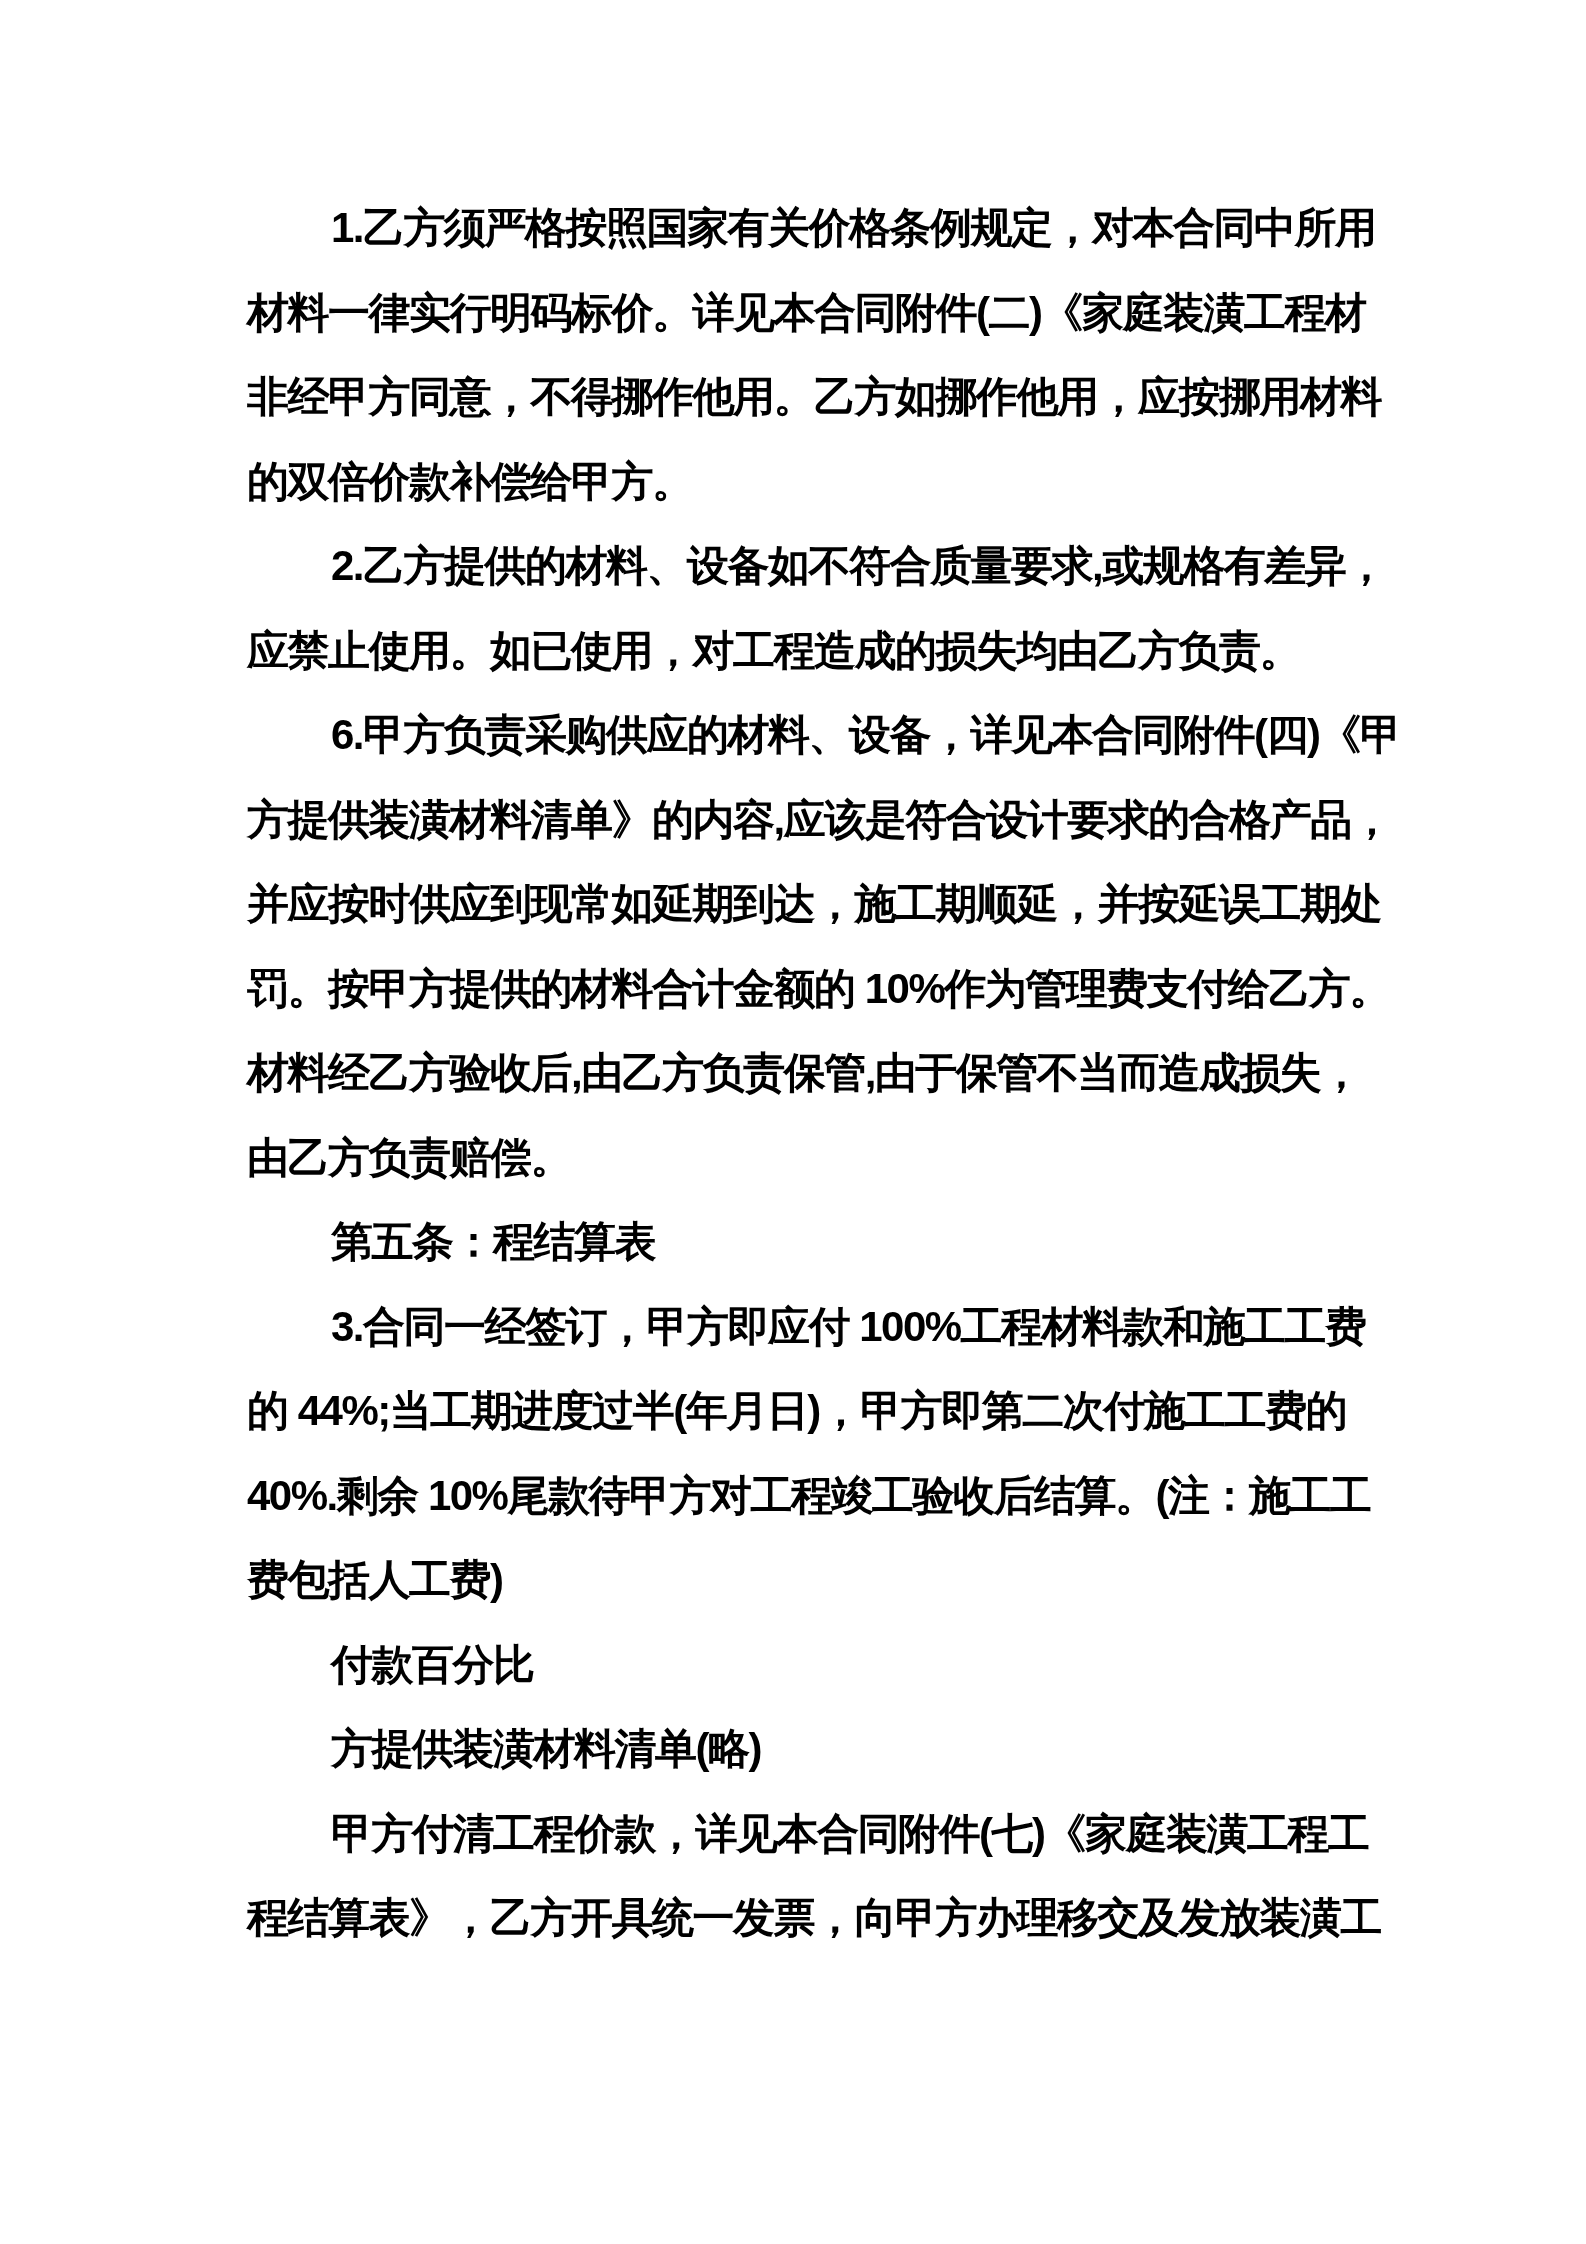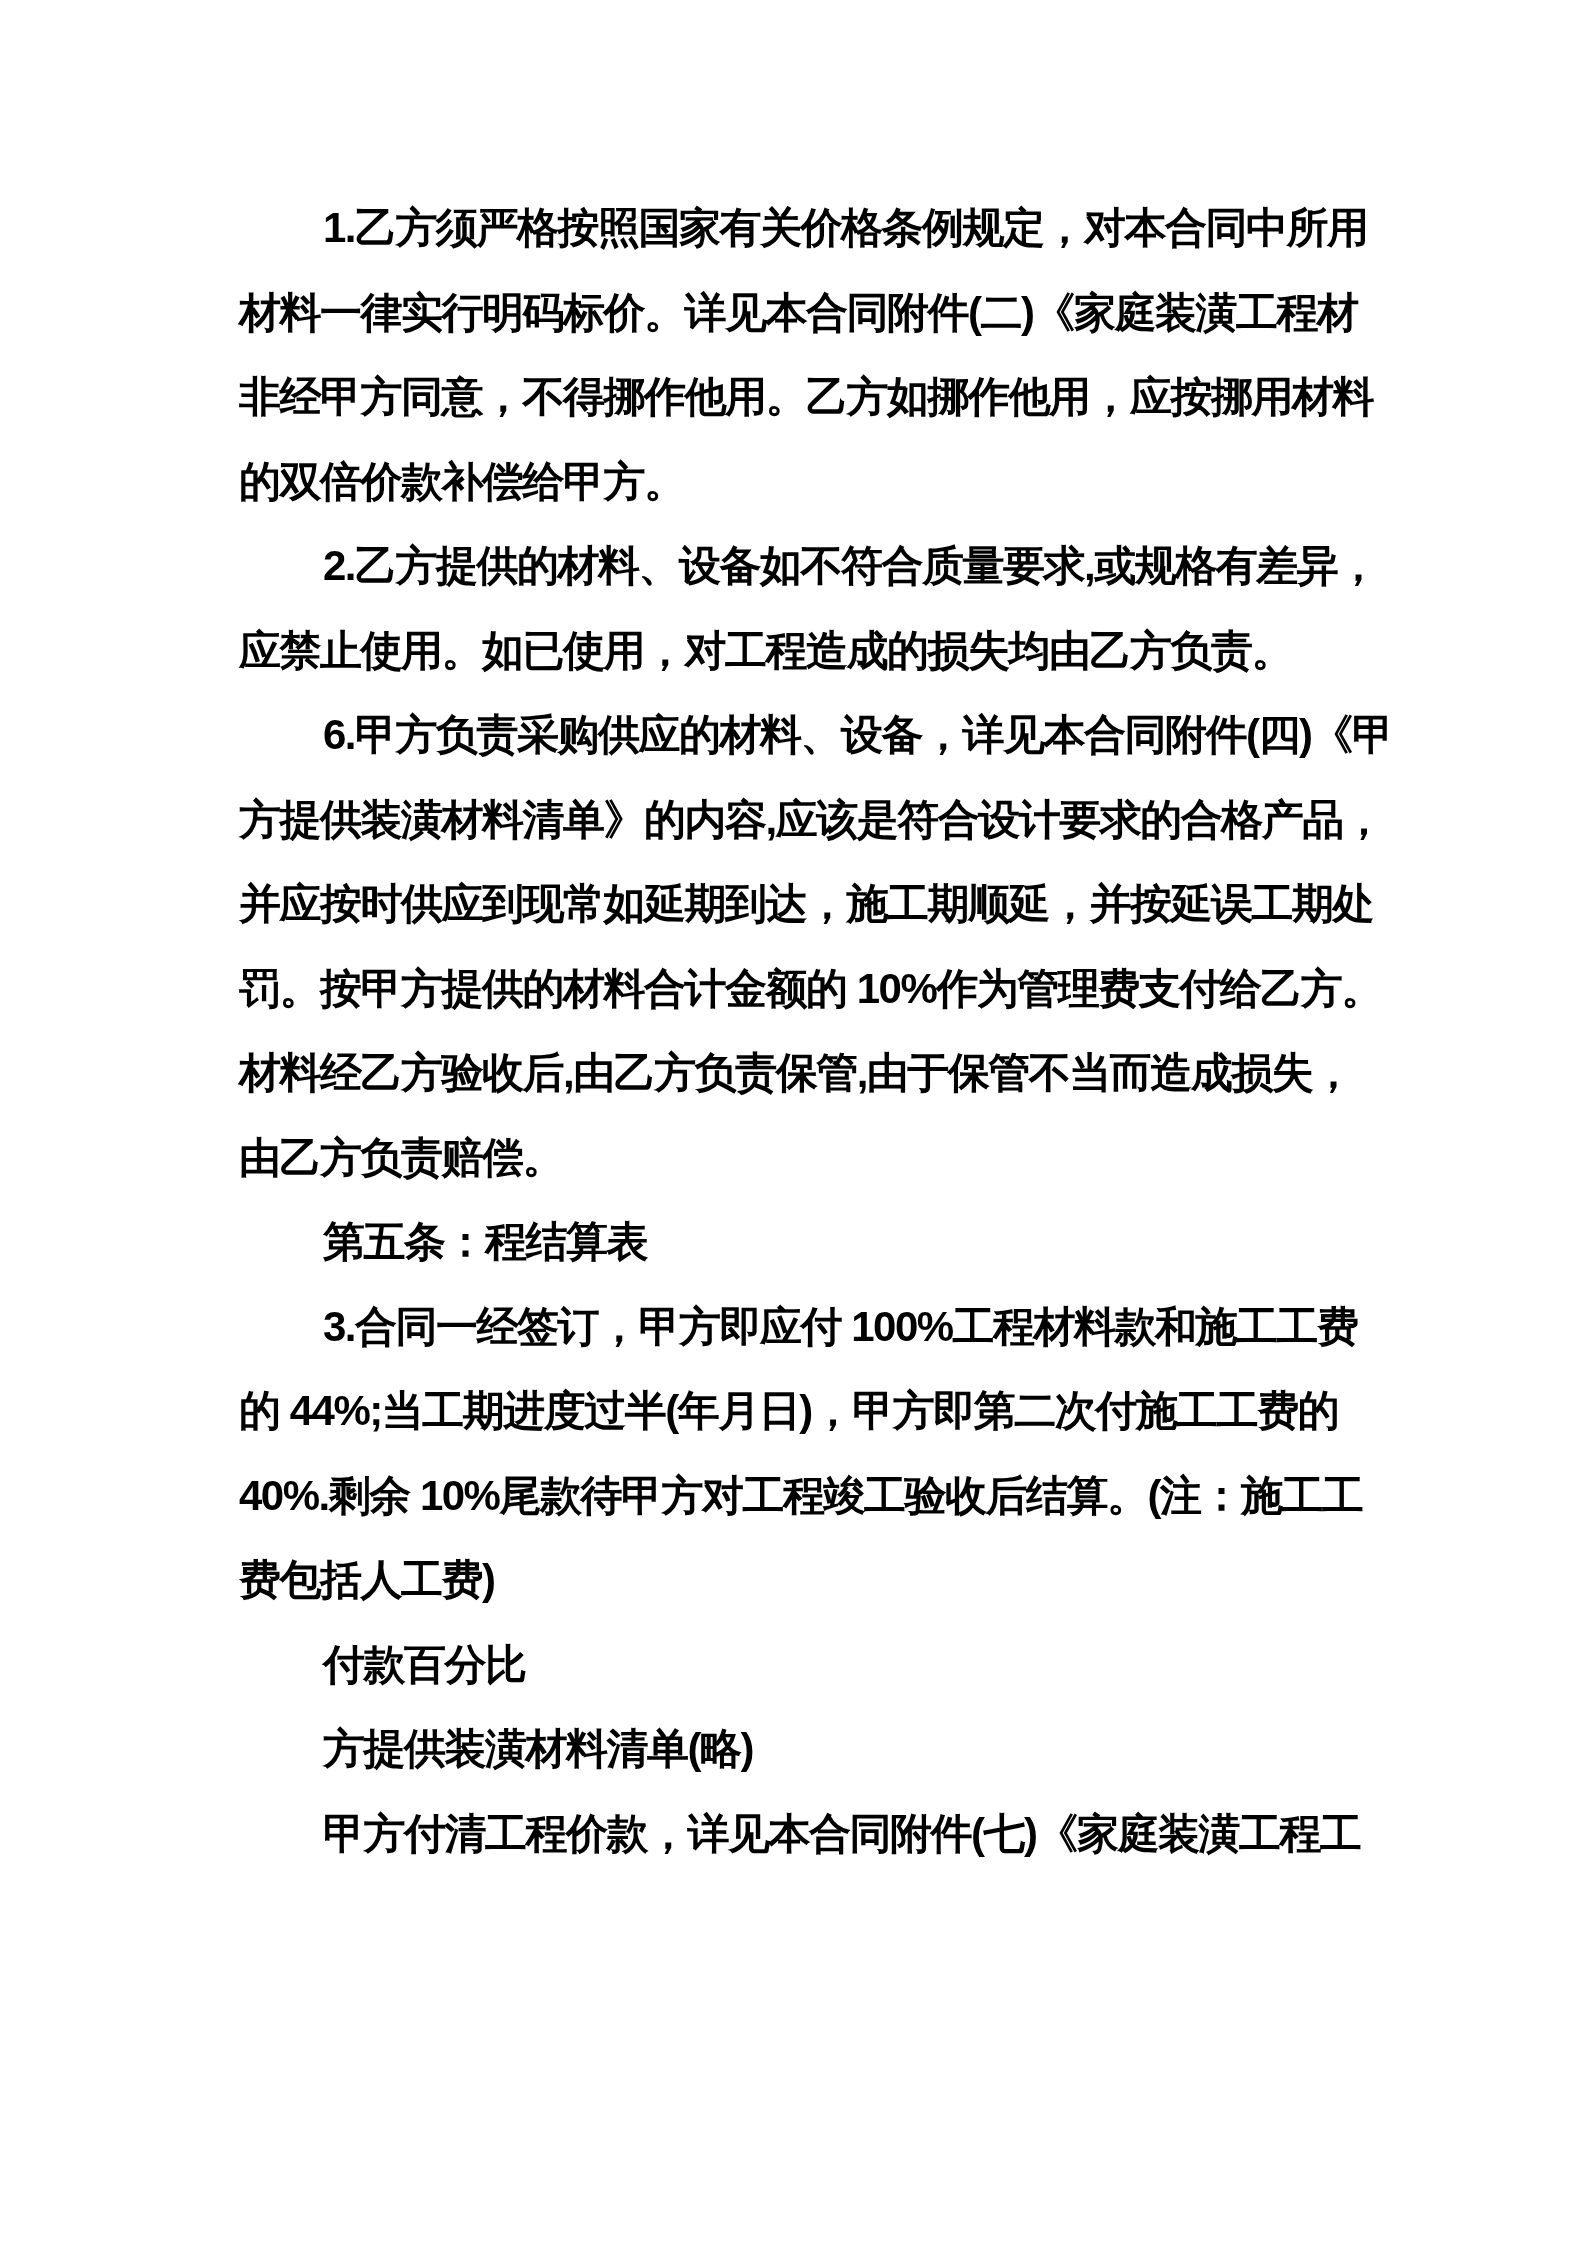--- a/index.html
+++ b/index.html
@@ -23,21 +23,21 @@
     top: 186px;
     width: 1200px;
     color: #000000;
     font-size: 42px;
     font-weight: 700;
     line-height: 84.5px;
     letter-spacing: -1.5px;
     white-space: nowrap;
     text-align: left;
   }
-  .line { min-height: 84.5px; }
+  .line { min-height: 84.5px; margin-left: 8px; }
   .line.indent { text-indent: 84px; }
 </style>
 </head>
 <body style="background: rgb(255, 255, 255);">
 
 <div class="page">
   <div class="doc-body" style="color: rgb(0, 0, 0);">
       <div class="line indent">1.乙方须严格按照国家有关价格条例规定，对本合同中所用</div>
       <div class="line">材料一律实行明码标价。详见本合同附件(二)《家庭装潢工程材</div>
       <div class="line">非经甲方同意，不得挪作他用。乙方如挪作他用，应按挪用材料</div>
@@ -51,14 +51,15 @@
       <div class="line">材料经乙方验收后,由乙方负责保管,由于保管不当而造成损失，</div>
       <div class="line">由乙方负责赔偿。</div>
       <div class="line indent">第五条：程结算表</div>
       <div class="line indent">3.合同一经签订，甲方即应付 100%工程材料款和施工工费</div>
       <div class="line">的 44%;当工期进度过半(年月日)，甲方即第二次付施工工费的</div>
       <div class="line">40%.剩余 10%尾款待甲方对工程竣工验收后结算。(注：施工工</div>
       <div class="line">费包括人工费)</div>
       <div class="line indent">付款百分比</div>
       <div class="line indent">方提供装潢材料清单(略)</div>
       <div class="line indent">甲方付清工程价款，详见本合同附件(七)《家庭装潢工程工</div>
+      <div class="line">程结算表》，乙方开具统一发票，向甲方办理移交及发放装潢工</div>
     </div>
 </div>
 
 </body></html>

